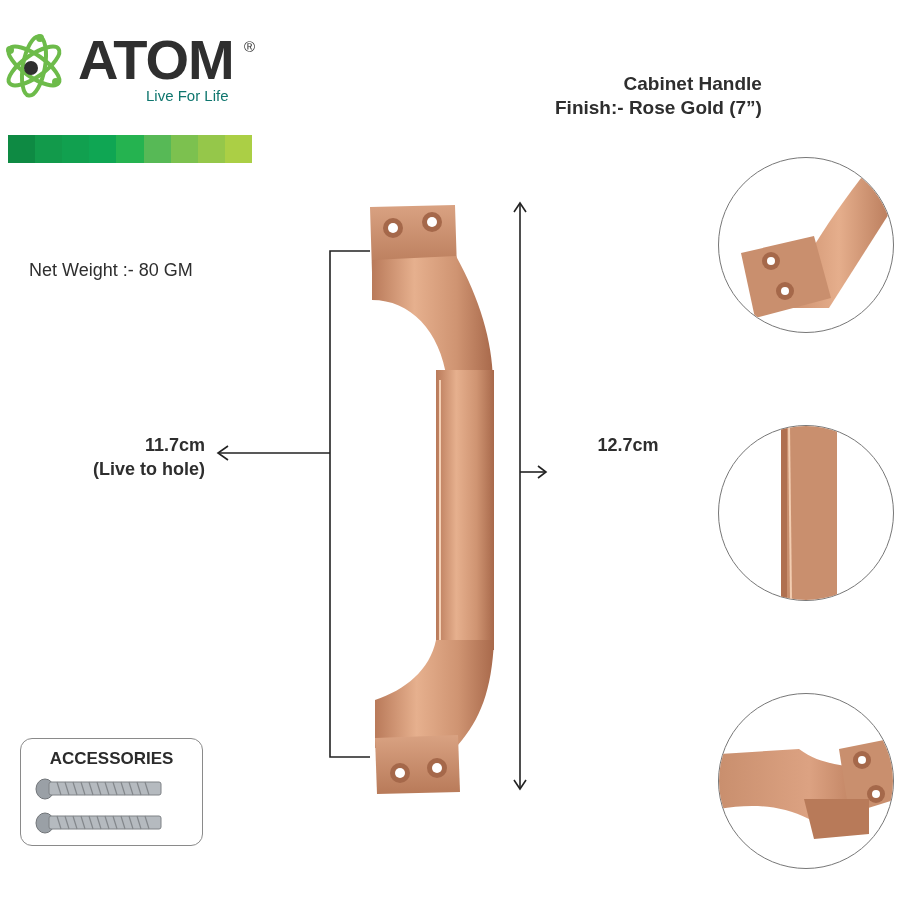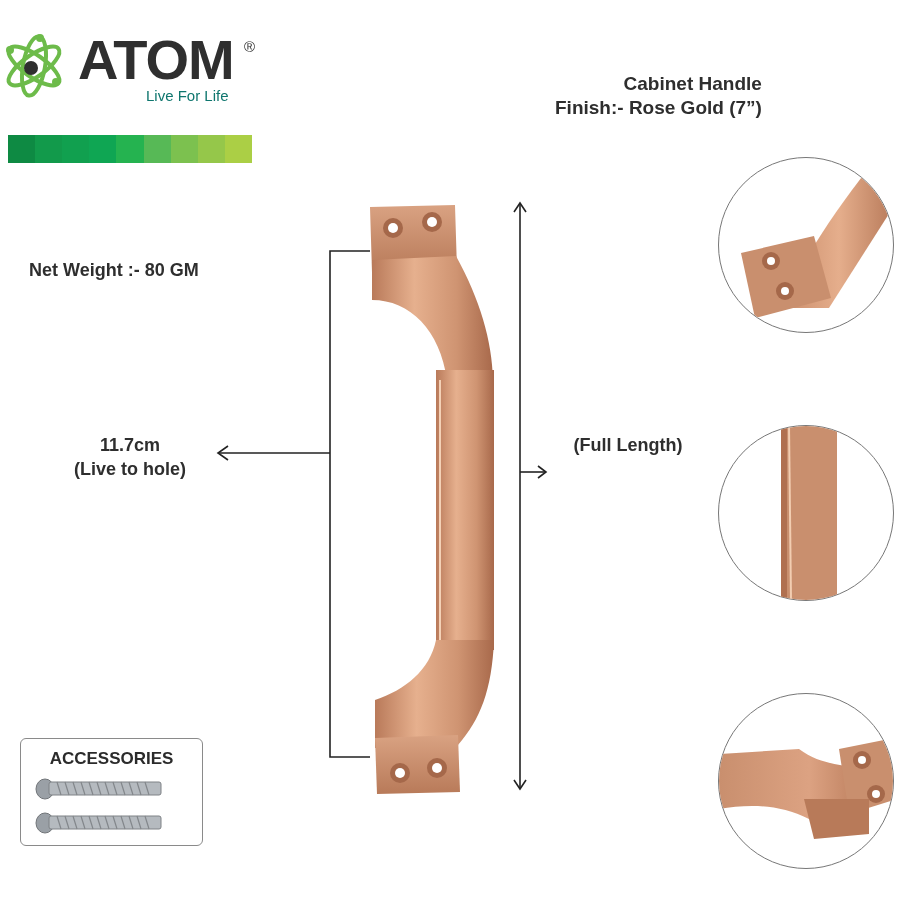--- a/index.html
+++ b/index.html
@@ -5,24 +5,24 @@
   html, body { margin:0; padding:0; }
   body { width:900px; height:900px; background:#ffffff; position:relative; overflow:hidden;
          font-family:"Liberation Sans", "DejaVu Sans", sans-serif; color:#2b2b2b; }
   .abs { position:absolute; }
   .logo-word { left:78px; top:30px; font-size:56px; font-weight:700; letter-spacing:-1px; color:#2f2f2f; line-height:60px; }
   .logo-reg { left:244px; top:38px; font-size:15px; color:#333; }
   .tagline { left:146px; top:87px; font-size:15px; color:#0f766e; }
   .strip { left:8px; top:135px; width:244px; height:28px; display:flex; }
   .strip div { flex:1; height:100%; }
   .specs { left:555px; top:72px; font-size:19px; font-weight:700; line-height:24px; color:#2e2e2e;text-align:right; }
-  .weight { left:29px; top:260px; font-size:18px; font-weight:700; color:#2e2e2e; }
-  .dim-left { left:55px; top:433px; width:150px; text-align:center; font-size:18px; font-weight:700; line-height:24px; color:#2e2e2e; }
+  .weight { left:29px; top:260px; font-size:18px; font-weight:400; color:#2e2e2e; }
+  .dim-left { left:55px; top:433px; width:150px; text-align:right; font-size:18px; font-weight:700; line-height:24px; color:#2e2e2e; }
   .dim-right { left:558px; top:433px; width:140px; text-align:center; font-size:18px; font-weight:700; line-height:24px; color:#2e2e2e; }
-  .acc-box { left:20px; top:738px; width:181px; height:106px; border:1px solid #8a8a8a; border-radius:6px; background:#fff; }
+  .acc-box { left:20px; top:738px; width:181px; height:106px; border:1px solid #8a8a8a; border-radius:12px; background:#fff; }
   .acc-title { left:0; top:10px; width:181px; text-align:center; font-size:17px; font-weight:700; color:#2b2b2b; }
   .circle { border:1px solid #777; border-radius:50%; width:174px; height:174px; overflow:hidden; background:#fff; }
 </style>
 </head>
 <body>
 
 <div class="abs" style="left:0;top:30px;width:270px;height:140px;">
   <svg class="abs" style="left:0;top:0" width="70" height="70" viewBox="0 0 70 70">
     <g fill="none" stroke="#6dbb4a" stroke-width="4">
       <ellipse cx="34" cy="36" rx="30" ry="11" transform="rotate(35 34 36)"></ellipse>
@@ -54,21 +54,21 @@
   <div>Cabinet Handle</div>
   <div>Finish:- Rose Gold (7”)</div>
 </div>
 <div class="abs weight">Net Weight :- 80 GM</div>
 
 <div class="abs dim-left">
   <div>11.7cm</div>
   <div>(Live to hole)</div>
 </div>
 <div class="abs dim-right">
-  <div>(Full Length)</div>
+  <div>12.7cm</div>
 </div>
 
 <svg class="abs" style="left:0;top:0" width="900" height="900" viewBox="0 0 900 900">
   <defs>
     <linearGradient id="rg" x1="0" x2="1" y1="0" y2="0">
       <stop offset="0" stop-color="#b97a5a"></stop>
       <stop offset="0.35" stop-color="#e6b08e"></stop>
       <stop offset="0.7" stop-color="#cf9472"></stop>
       <stop offset="1" stop-color="#a8694b"></stop>
     </linearGradient>

